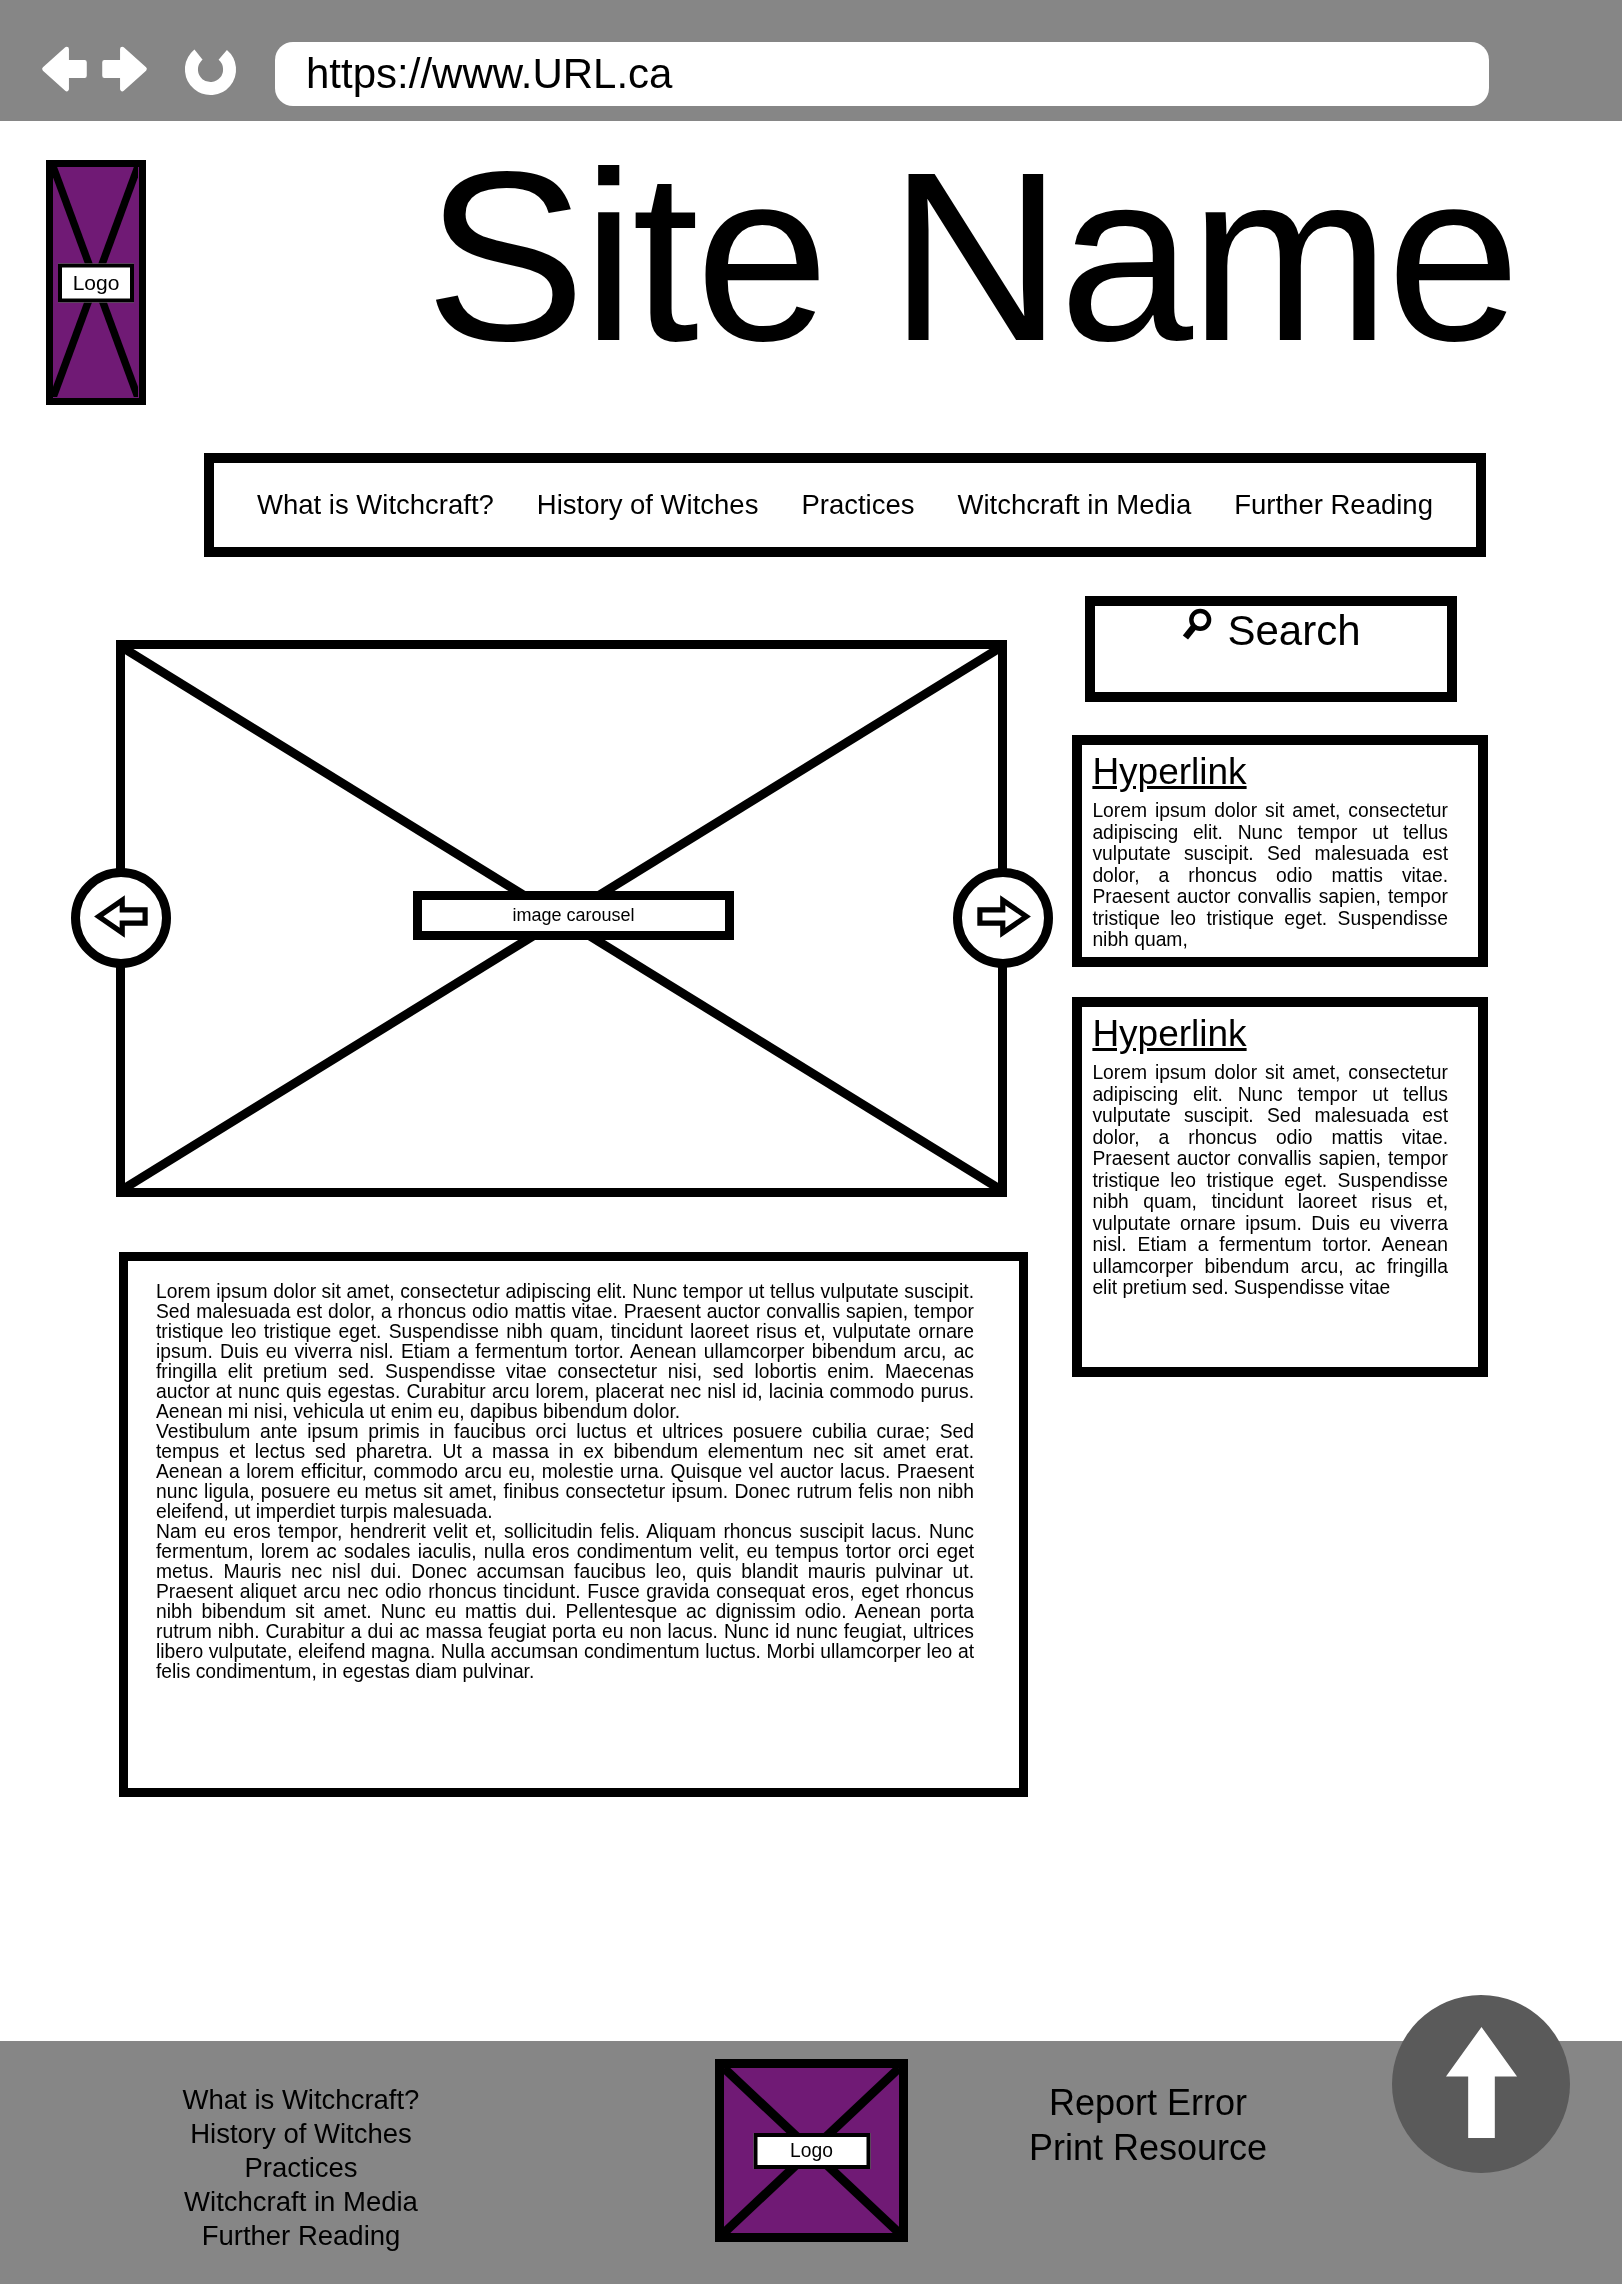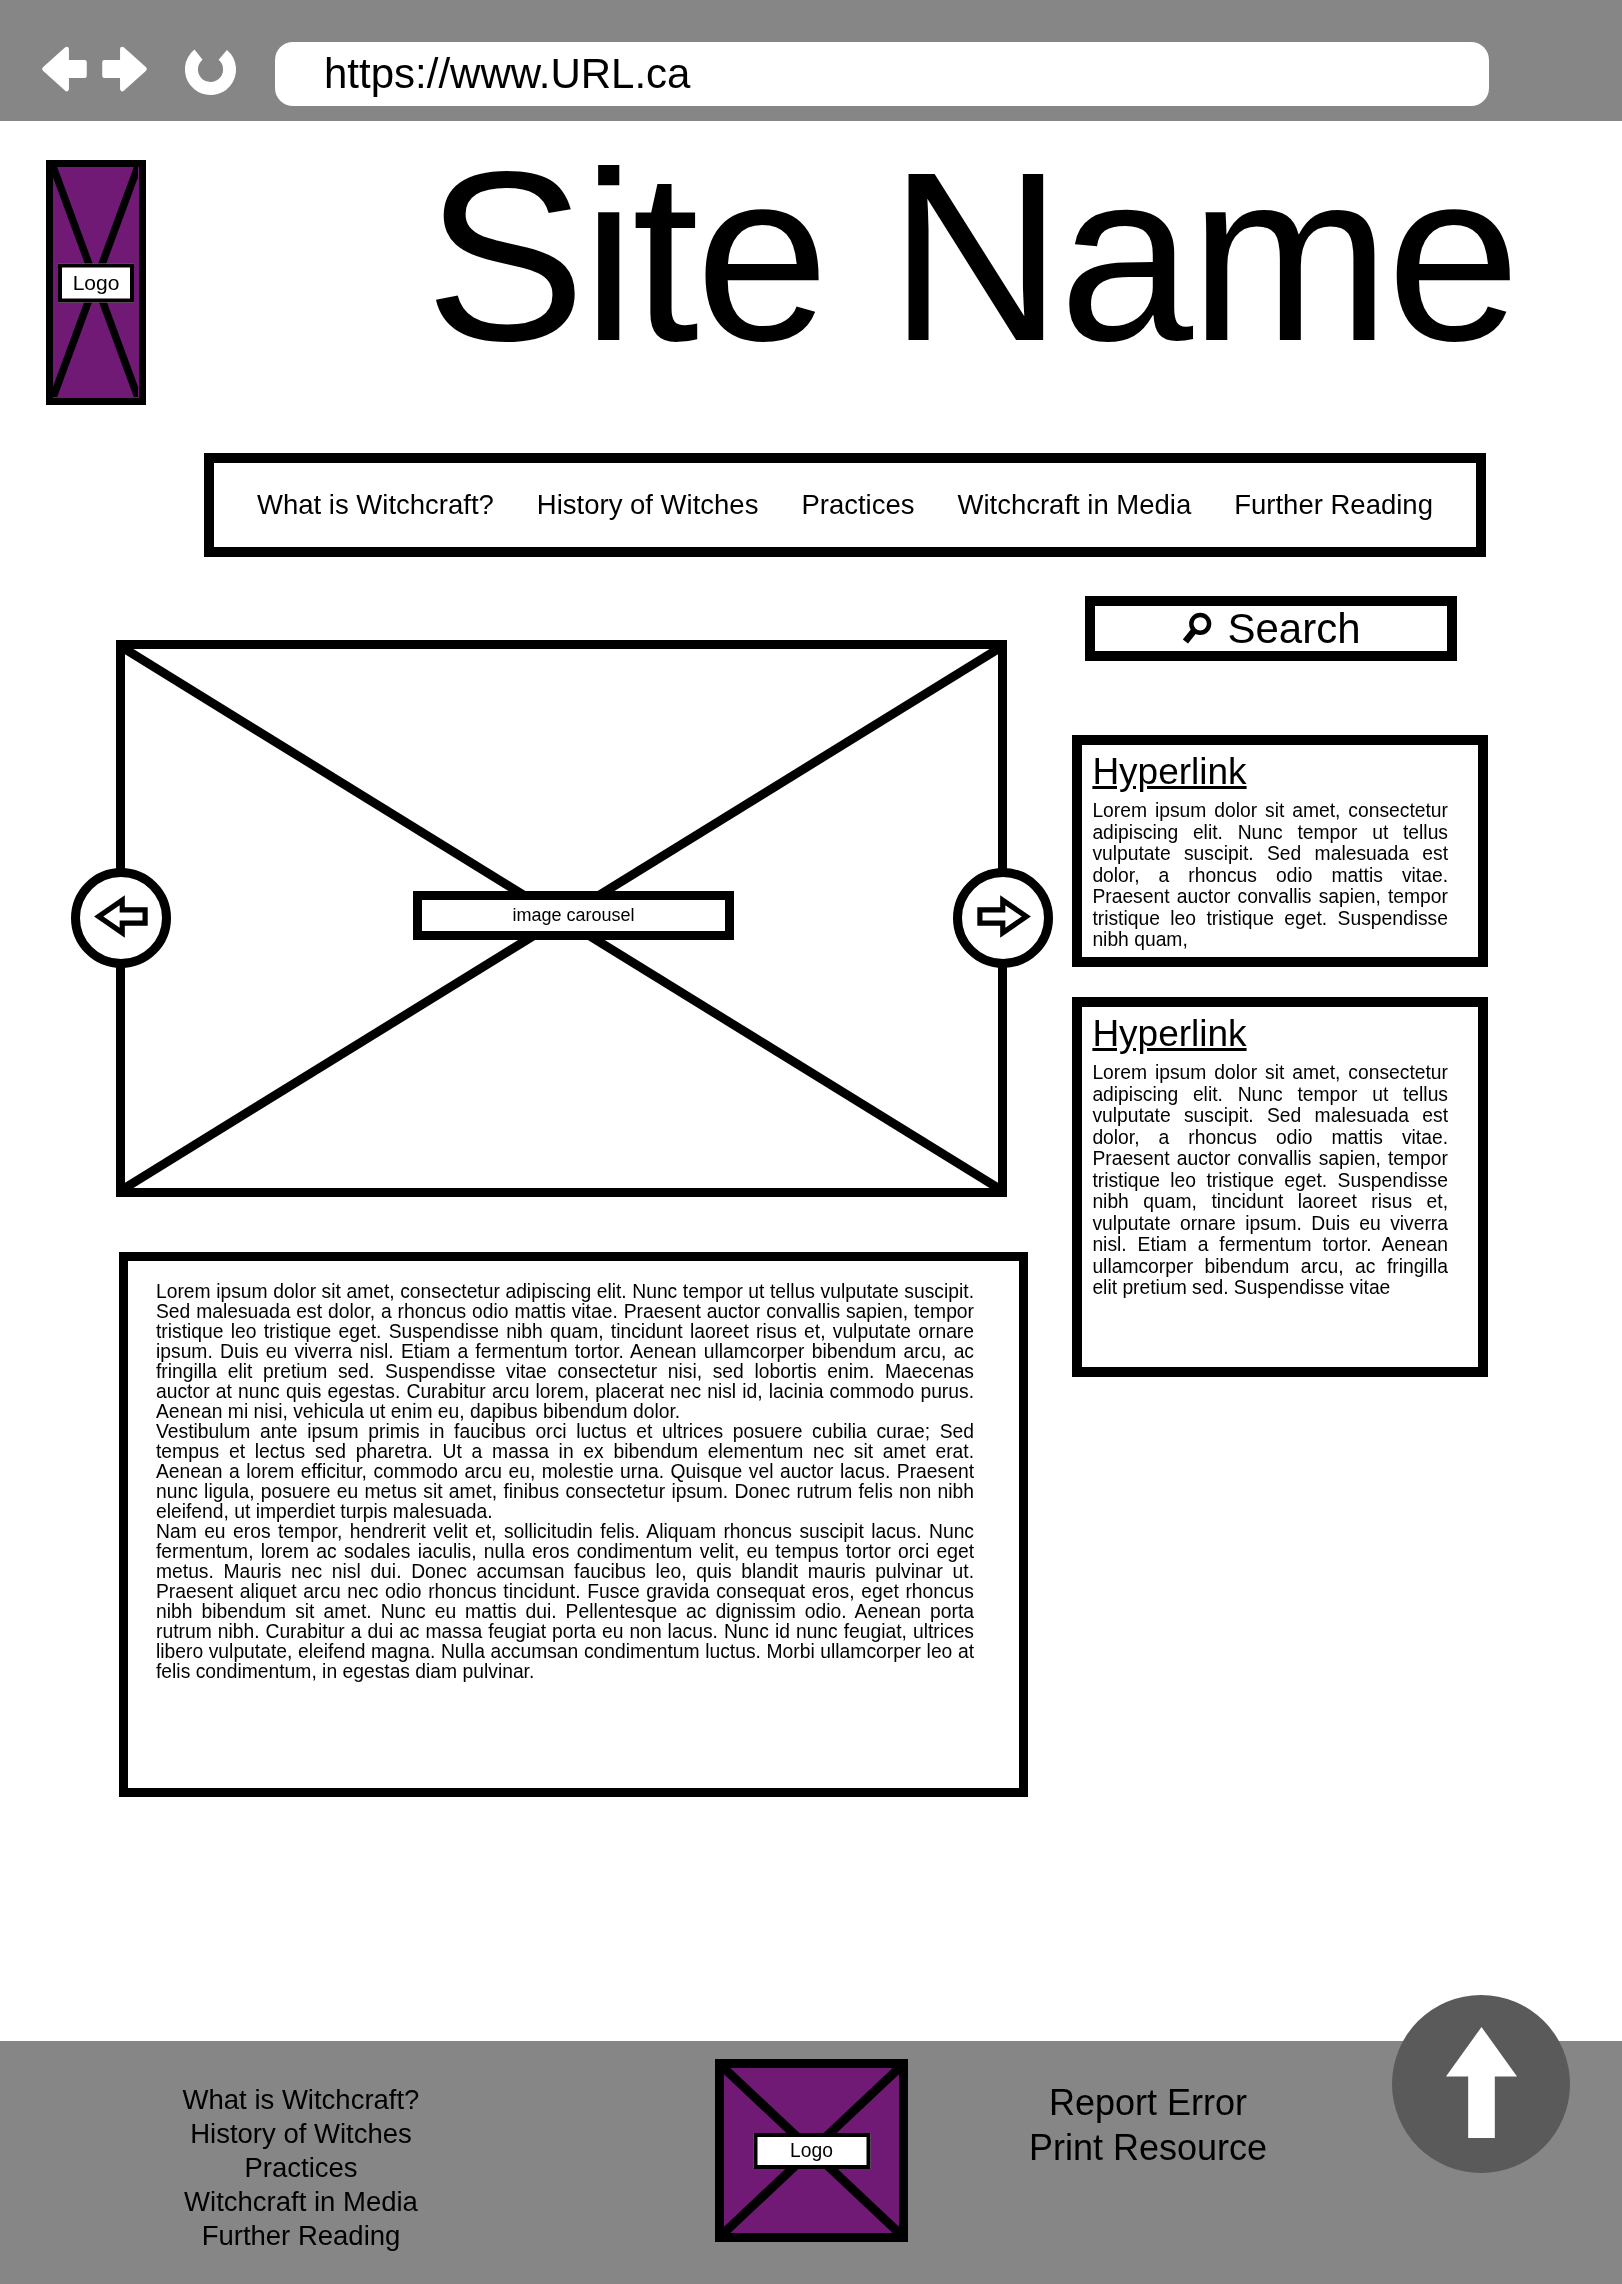--- a/index.html
+++ b/index.html
@@ -8,21 +8,21 @@
 
   
   .browser-bar{position:absolute;left:0;top:0;width:1622px;height:121px;background:#868686;}
   .chrome-btn{position:absolute;top:43px;width:52px;height:52px;cursor:pointer;background:none;border:none;padding:0;}
   .chrome-btn svg{display:block;width:100%;height:100%;}
   #btn-back{left:37px;}
   #btn-forward{left:100px;}
   #btn-refresh{left:180px;top:39px;width:61px;height:61px;}
   .url-bar{position:absolute;left:275px;top:42px;width:1214px;height:64px;background:#ffffff;
            border-radius:18px;display:flex;align-items:center;box-sizing:border-box;
-           padding-left:49px;font-size:42px;white-space:nowrap;cursor:text;}
+           padding-left:31px;font-size:42px;white-space:nowrap;cursor:text;}
 
   
   .ph{position:absolute;background:#701a75;border:7.4px solid #000;box-sizing:border-box;}
   .ph svg{position:absolute;left:0;top:0;display:block;}
   .ph-label{position:absolute;left:50%;top:50%;transform:translate(-50%,-50%);
             background:#ffffff;border:4.5px solid #000;box-sizing:border-box;
             display:flex;align-items:center;justify-content:center;}
 
   
   .site-title{position:absolute;left:425px;top:136px;font-size:241px;line-height:1;
@@ -30,22 +30,22 @@
   #logo-header{left:46px;top:160px;width:100px;height:245px;}
   #logo-header .ph-label{width:76px;height:39px;font-size:21px;}
 
   
   .nav-bar{position:absolute;left:204px;top:453px;width:1282px;height:104px;background:#ffffff;
            border:10.4px solid #000;box-sizing:border-box;display:flex;align-items:center;
            justify-content:space-between;padding:0 43px;font-size:27.5px;}
   .nav-item{cursor:pointer;white-space:nowrap;}
 
   
-  .search-btn{position:absolute;left:1085px;top:596px;width:372px;height:65px;background:#ffffff;
-              border:10.4px solid #000;box-sizing:border-box;display:flex;align-items:center;
+  .search-btn{position:absolute;left:1085px;top:596px;width:372px;height:106px;background:#ffffff;
+              border:10.4px solid #000;box-sizing:border-box;display:flex;align-items:flex-start;
               justify-content:center;gap:12px;font-size:42px;cursor:pointer;}
   .search-btn svg{display:block;}
 
   
   .carousel{position:absolute;left:116px;top:640px;width:891px;height:557px;background:#ffffff;
             border:9px solid #000;box-sizing:border-box;}
   .carousel svg{display:block;}
   .carousel-label{position:absolute;left:413px;top:891px;width:321px;height:49px;background:#ffffff;
                   border:9px solid #000;box-sizing:border-box;display:flex;align-items:center;
                   justify-content:center;font-size:18px;}

